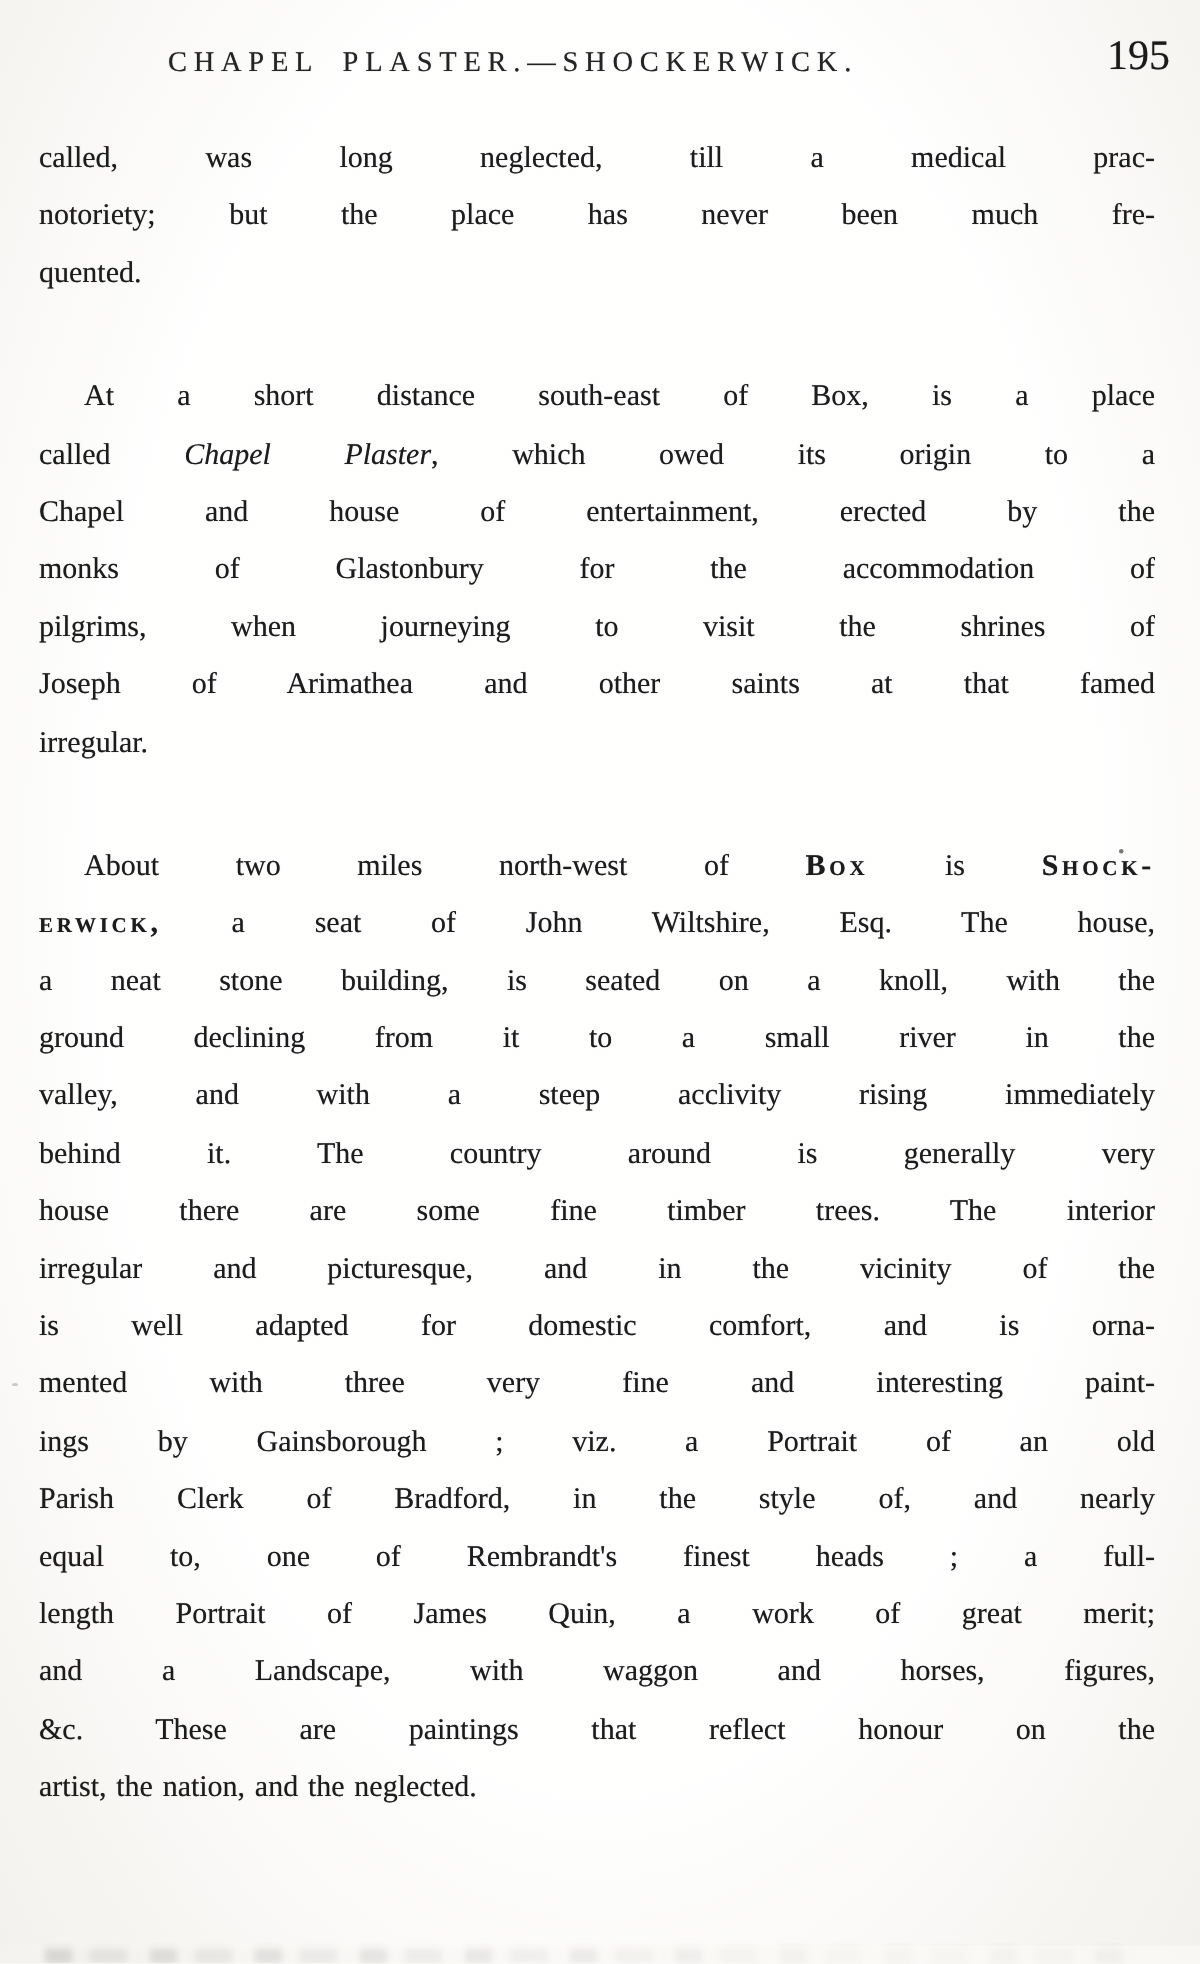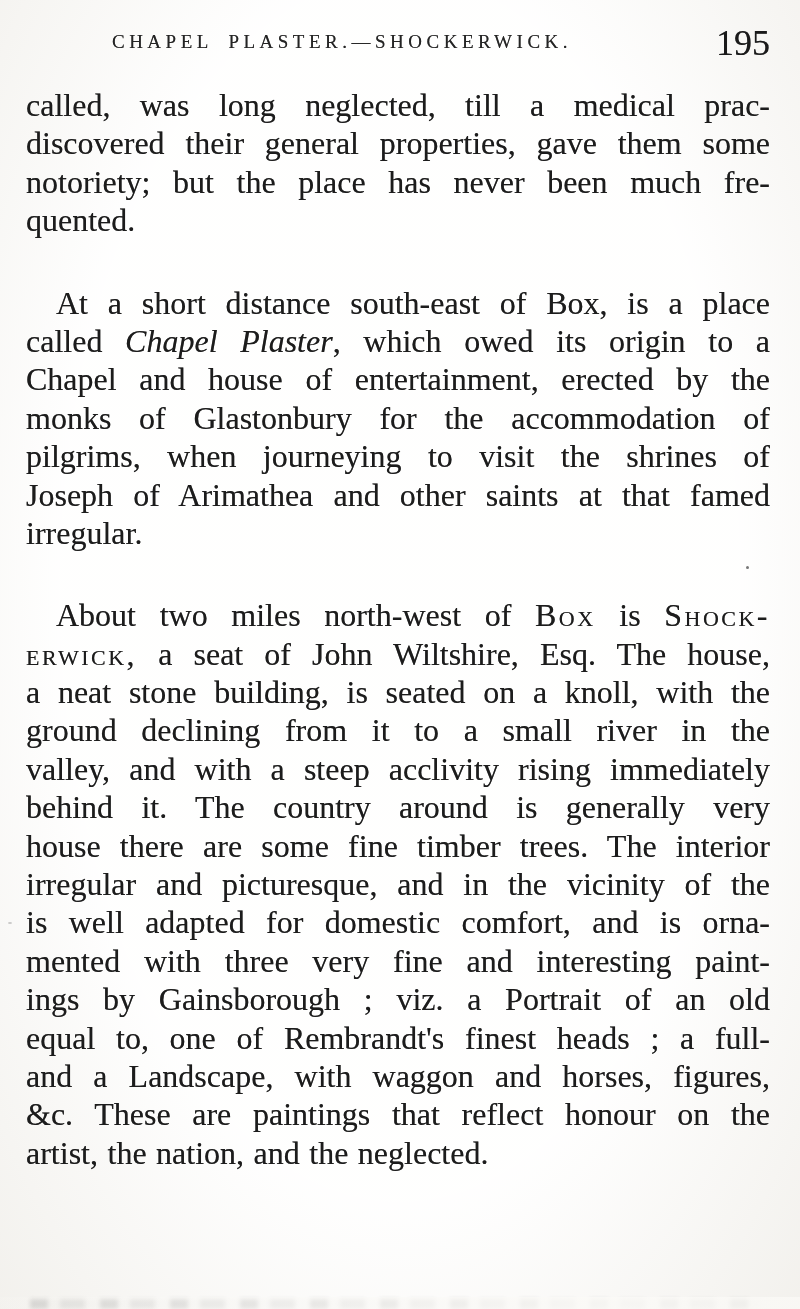--- a/index.html
+++ b/index.html
@@ -34,36 +34,36 @@
     font-size: 19px;
     letter-spacing: 4.5px;
     word-spacing: 7px;
     color: #242424;
     text-shadow: 0 0 0.6px rgba(30,30,30,0.55);
     white-space: nowrap;
   }
   .page-number {
     position: absolute;
     top: 0;
-    right: 30px;
-    font-size: 36px;
+    right: 20px;
+    font-size: 28px;
     color: #1a1a1a;
     text-shadow: 0 0 0.6px rgba(30,30,30,0.55);
   }
   .content {
     position: absolute;
     top: 86px;
     left: 26px;
     width: 744px;
   }
   .paragraph {
     margin: 0 0 44px 0;
   }
   .line {
-    font-size: 32px;
+    font-size: 20px;
     line-height: 38.4px;
     height: 38.4px;
     overflow: hidden;
     text-align: justify;
     word-spacing: 1.5px;
     text-shadow: 0 0 0.5px rgba(25,25,25,0.6);
     white-space: normal;
   }
   .line.just::after {
     content: "";
@@ -71,21 +71,21 @@
     width: 100%;
     height: 0;
   }
   .line.last {
     text-align: left;
   }
   .line.indent {
     text-indent: 30px;
   }
   .i { font-style: italic; }
-  .sc { font-variant: small-caps; letter-spacing: 2.5px; }
+  .sc { font-variant: small-caps; letter-spacing: 2.5px; font-weight: bold; }
   .speck {
     position: absolute;
     background: #4a4a4a;
     border-radius: 50%;
   }
   .speck-a { left: 746px; top: 566px; width: 3px; height: 3px; opacity: 0.75; }
   .speck-b { left: 8px; top: 922px; width: 4px; height: 2px; opacity: 0.28; }
   .cutoff-band {
     position: absolute;
     left: 30px;
@@ -121,21 +121,20 @@
 <div class="page">
 
   <div class="running-header">
     <div class="header-title">CHAPEL PLASTER.—SHOCKERWICK.</div>
     <div class="page-number">195</div>
   </div>
 
   <div class="content">
       <div class="paragraph">
         <div class="line just">called, was long neglected, till a medical prac-</div>
-        <div class="line just">discovered their general properties, gave them some</div>
         <div class="line just">notoriety; but the place has never been much fre-</div>
         <div class="line last">quented.</div>
       </div>
       <div class="paragraph">
         <div class="line just indent">At a short distance south-east of Box, is a place</div>
         <div class="line just">called <span class="i">Chapel Plaster</span>, which owed its origin to a</div>
         <div class="line just">Chapel and house of entertainment, erected by the</div>
         <div class="line just">monks of Glastonbury for the accommodation of</div>
         <div class="line just">pilgrims, when journeying to visit the shrines of</div>
         <div class="line just">Joseph of Arimathea and other saints at that famed</div>
@@ -146,21 +145,23 @@
         <div class="line just"><span class="sc">erwick,</span> a seat of John Wiltshire, Esq. The house,</div>
         <div class="line just">a neat stone building, is seated on a knoll, with the</div>
         <div class="line just">ground declining from it to a small river in the</div>
         <div class="line just">valley, and with a steep acclivity rising immediately</div>
         <div class="line just">behind it. The country around is generally very</div>
         <div class="line just">house there are some fine timber trees. The interior</div>
         <div class="line just">irregular and picturesque, and in the vicinity of the</div>
         <div class="line just">is well adapted for domestic comfort, and is orna-</div>
         <div class="line just">mented with three very fine and interesting paint-</div>
         <div class="line just">ings by Gainsborough ; viz. a Portrait of an old</div>
+        <div class="line just">Parish Clerk of Bradford, in the style of, and nearly</div>
         <div class="line just">equal to, one of Rembrandt's finest heads ; a full-</div>
+        <div class="line just">length Portrait of James Quin, a work of great merit;</div>
         <div class="line just">and a Landscape, with waggon and horses, figures,</div>
         <div class="line just">&amp;c. These are paintings that reflect honour on the</div>
         <div class="line last">artist, the nation, and the neglected.</div>
       </div>
     </div>
 
   <div class="speck speck-a"></div>
   <div class="speck speck-b"></div>
 
   <div class="cutoff-band"></div>

